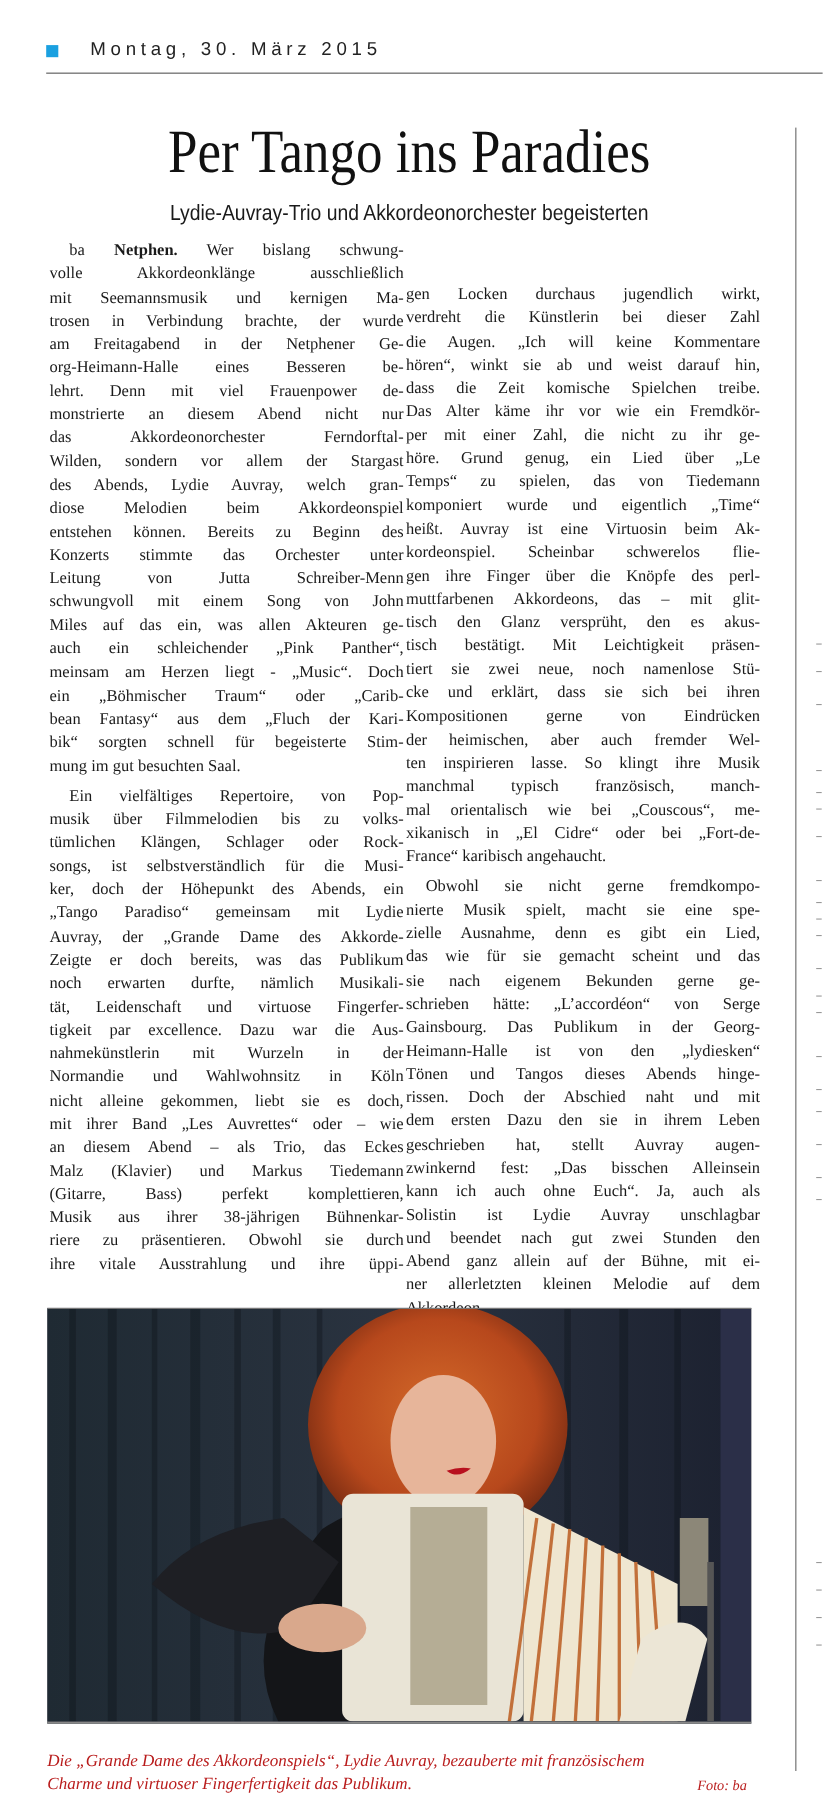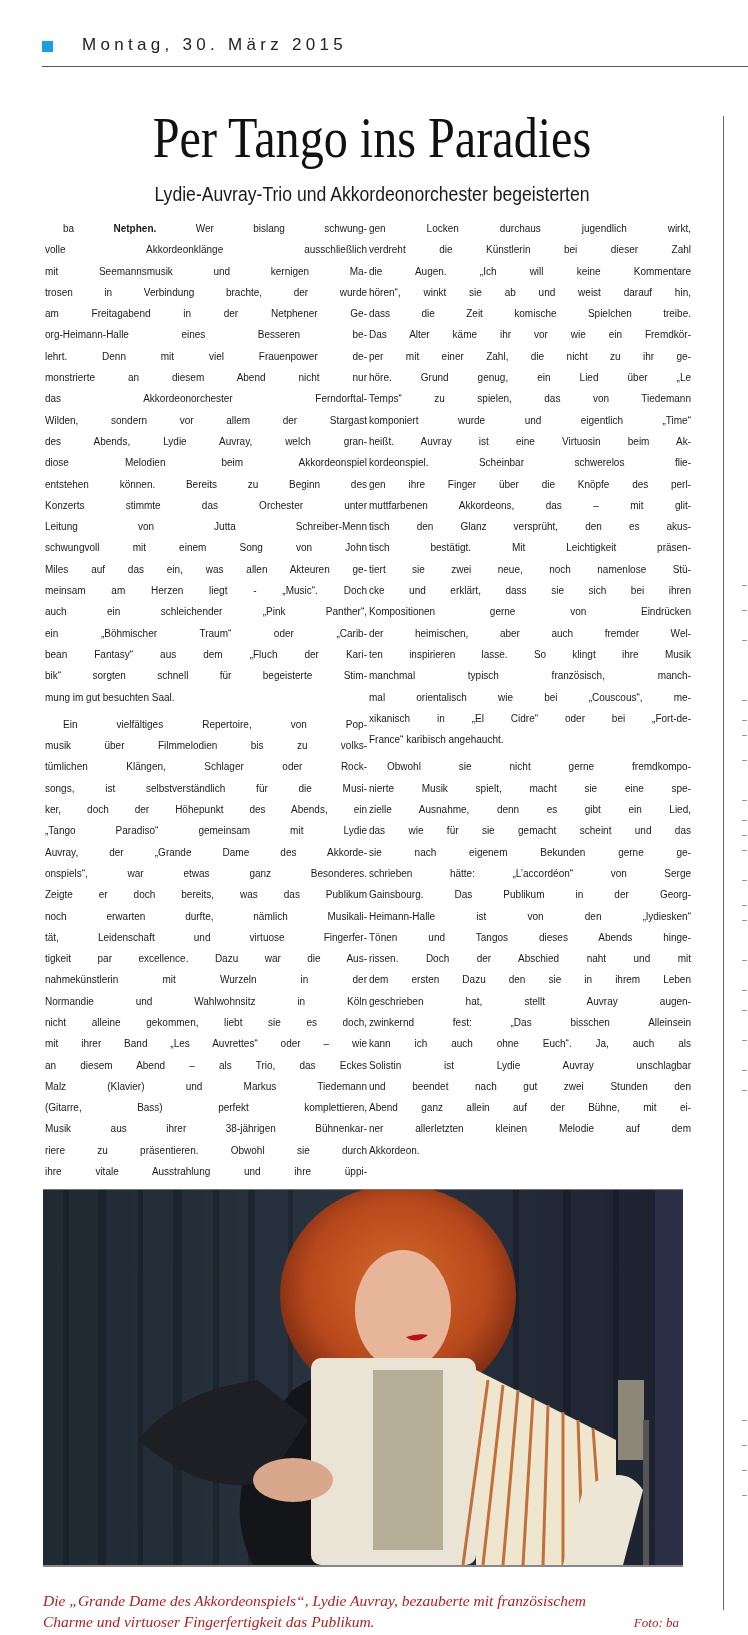--- a/index.html
+++ b/index.html
@@ -10,23 +10,23 @@
   .header .date { position: absolute; left: 40px; top: -2px; font-family: "Liberation Sans", sans-serif; font-size: 17px; letter-spacing: 4.3px; color: #222; white-space: nowrap; text-align: right; }
   .header .rule { position: absolute; left: 0; top: 29px; width: 706px; height: 1px; background: #555; }
 
   .vrule { position: absolute; left: 723px; top: 116px; width: 1px; height: 1494px; background: #666; }
   .side-strip { position: absolute; left: 734px; top: 105px; width: 14px; height: 1500px; }
   .side-strip .tick { position: absolute; left: 8px; width: 5px; height: 1px; background: #999; }
 
   .headline { position: absolute; left: 42px; top: 108px; width: 660px; text-align: center; font-family: "Liberation Serif", serif; font-size: 56px; line-height: 60px; color: #111; transform: scaleX(0.86); transform-origin: center top; white-space: nowrap; }
   .subhead { position: absolute; left: 42px; top: 183px; width: 660px; text-align: center; font-family: "Liberation Sans", sans-serif; font-size: 20px; color: #1a1a1a; transform: scaleX(0.88); transform-origin: center top; white-space: nowrap; }
 
-  .col { position: absolute; top: 218px; width: 322px; font-family: Liberation Sans, sans-serif; font-size: 10px; line-height: 21.3px; text-align: justify; hyphens: manual; color: #1a1a1a; }
+  .col { position: absolute; top: 218px; width: 322px; font-family: Liberation Serif, serif; font-size: 15px; line-height: 21.3px; text-align: justify; hyphens: manual; color: #1a1a1a; }
   .col.left { left: 45px; }
-  .col.right { left: 369px; }
+  .col.right { left: 369px; margin-top: 40px; }
   .col .loc { font-weight: bold; }
   .col .line { display: block; text-align: justify; text-align-last: justify; white-space: nowrap; overflow: hidden; }
   .col .line.last { text-align-last: left; }
   .col .line.indent { text-indent: 18px; }
   .col .para-gap { height: 6px; }
 
   .photo { position: absolute; left: 43px; top: 1189px; width: 640px; height: 375px; overflow: hidden; background: #1d2330; border-top: 1px solid #777; border-bottom: 2px solid #888; }
   .photo svg { display: block; }
 
   .caption { position: absolute; left: 43px; top: 1573px; width: 640px; font-family: "Liberation Serif", serif; font-style: italic; font-size: 15.5px; line-height: 21px; color: #b91c1c; margin-top: 17px; }
@@ -84,35 +84,34 @@
     <span class="line">monstrierte an diesem Abend nicht nur</span>
     <span class="line">das Akkordeonorchester Ferndorftal-</span>
     <span class="line">Wilden, sondern vor allem der Stargast</span>
     <span class="line">des Abends, Lydie Auvray, welch gran-</span>
     <span class="line">diose Melodien beim Akkordeonspiel</span>
     <span class="line">entstehen können. Bereits zu Beginn des</span>
     <span class="line">Konzerts stimmte das Orchester unter</span>
     <span class="line">Leitung von Jutta Schreiber-Menn</span>
     <span class="line">schwungvoll mit einem Song von John</span>
     <span class="line">Miles auf das ein, was allen Akteuren ge-</span>
+    <span class="line">auch ein schleichender „Pink Panther“,</span>
     <span class="line">meinsam am Herzen liegt - „Music“. Doch</span>
-    <span class="line">auch ein schleichender „Pink Panther“,</span>
     <span class="line">ein „Böhmischer Traum“ oder „Carib-</span>
     <span class="line">bean Fantasy“ aus dem „Fluch der Kari-</span>
     <span class="line">bik“ sorgten schnell für begeisterte Stim-</span>
     <span class="line last">mung im gut besuchten Saal.</span>
     <span class="para-gap" style="display: block;"></span>
     <span class="line indent">Ein vielfältiges Repertoire, von Pop-</span>
     <span class="line">musik über Filmmelodien bis zu volks-</span>
     <span class="line">tümlichen Klängen, Schlager oder Rock-</span>
     <span class="line">songs, ist selbstverständlich für die Musi-</span>
     <span class="line">ker, doch der Höhepunkt des Abends, ein</span>
     <span class="line">„Tango Paradiso“ gemeinsam mit Lydie</span>
     <span class="line">Auvray, der „Grande Dame des Akkorde-</span>
-    <span class="line">onspiels“, war etwas ganz Besonderes.</span>
     <span class="line">Zeigte er doch bereits, was das Publikum</span>
     <span class="line">noch erwarten durfte, nämlich Musikali-</span>
     <span class="line">tät, Leidenschaft und virtuose Fingerfer-</span>
     <span class="line">tigkeit par excellence. Dazu war die Aus-</span>
     <span class="line">nahmekünstlerin mit Wurzeln in der</span>
     <span class="line">Normandie und Wahlwohnsitz in Köln</span>
     <span class="line">nicht alleine gekommen, liebt sie es doch,</span>
     <span class="line">mit ihrer Band „Les Auvrettes“ oder – wie</span>
     <span class="line">an diesem Abend – als Trio, das Eckes</span>
     <span class="line">Malz (Klavier) und Markus Tiedemann</span>

